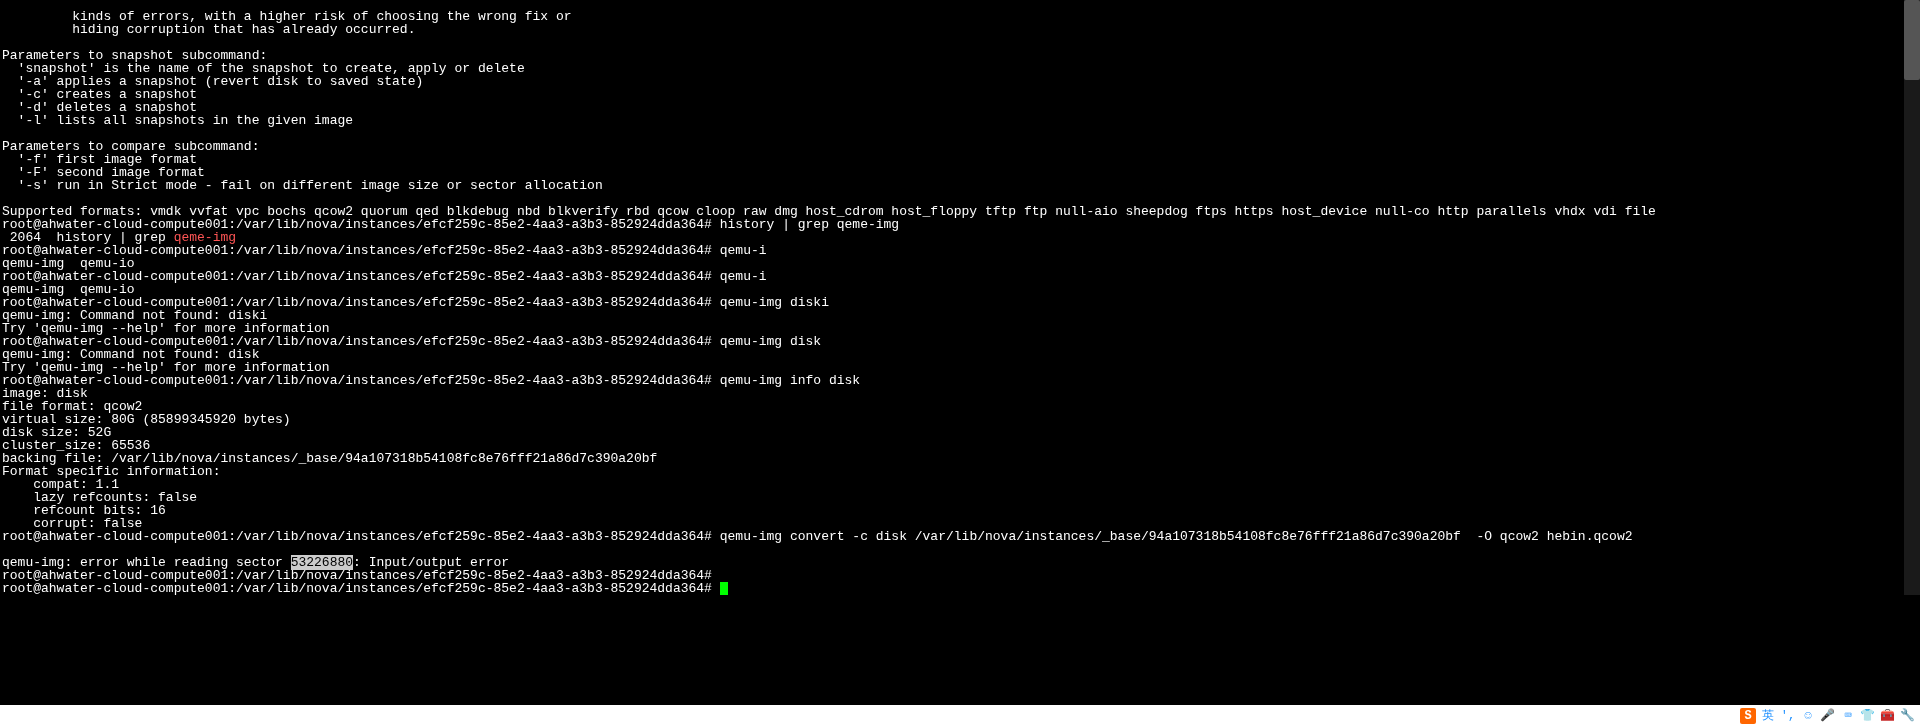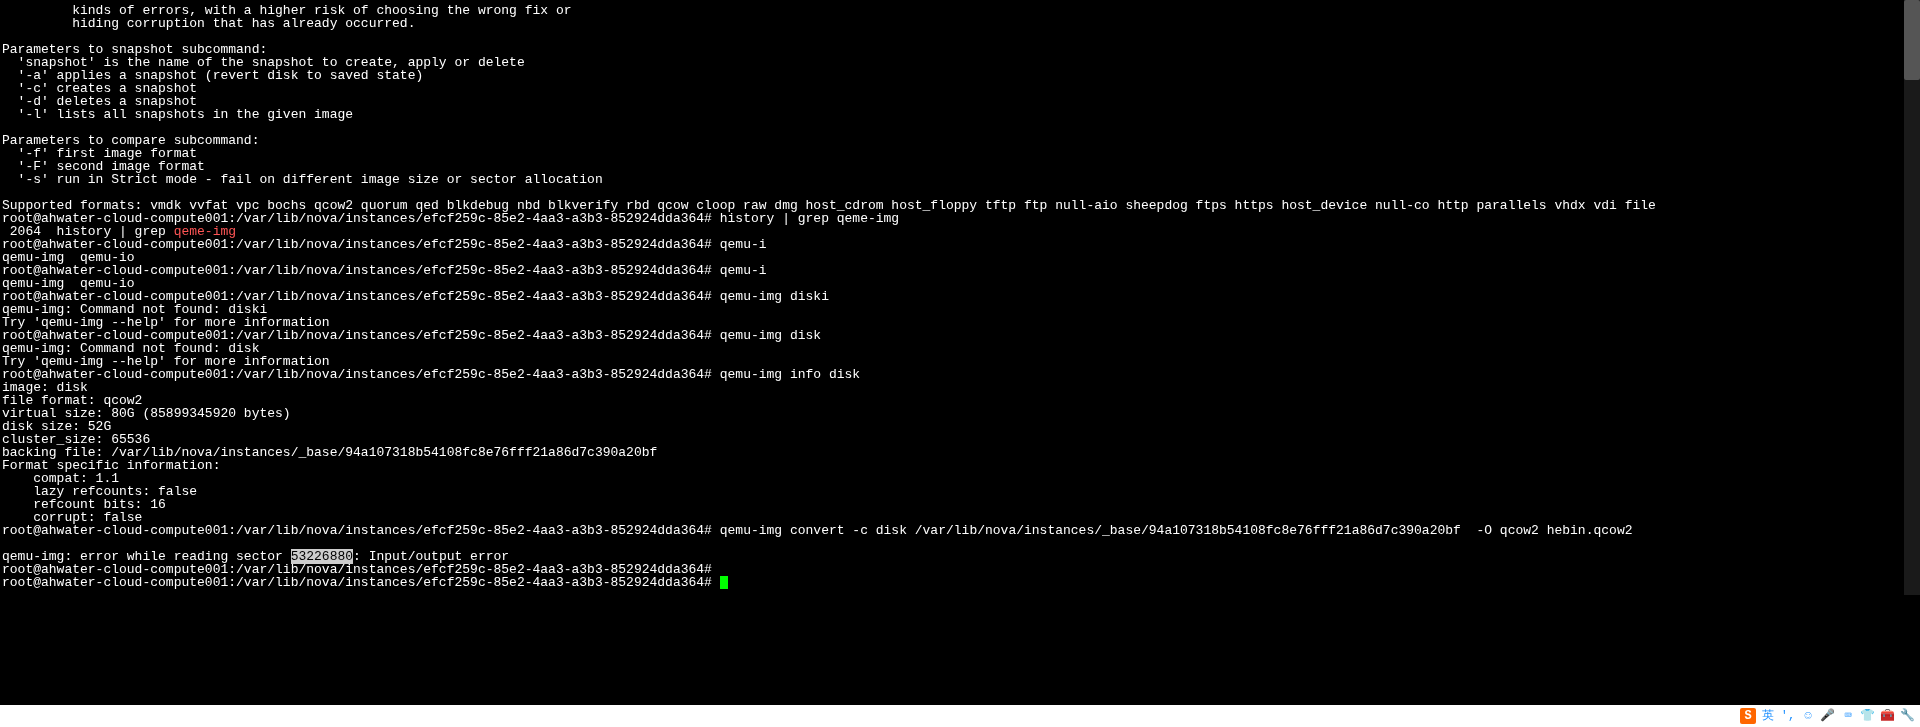--- a/index.html
+++ b/index.html
@@ -1,18 +1,18 @@
 <!DOCTYPE html>
 <html><head>
 <meta charset="utf-8">
 <style>
   * { margin: 0; padding: 0; box-sizing: border-box; }
   html, body { width: 1920px; height: 727px; overflow: hidden; background: #000; }
   body { font-family: "Consolas", "Courier New", monospace; font-size: 13px; line-height: 13px; color: #fff; position: relative; }
-  .terminal { position: absolute; left: 0; top: 0; width: 1552px; height: 595px; background: #000; padding: 4px 2px; white-space: pre; }
+  .terminal { position: absolute; left: 0; top: 0; width: 1552px; height: 595px; background: #000; padding: 10px 2px; white-space: pre; }
   .scrollbar-track { position: absolute; right: 0; top: 0; width: 16px; height: 595px; background: #1a1a1a; }
   .scrollbar-thumb { position: absolute; right: 0; top: 0; width: 16px; height: 80px; background: #555; border-radius: 2px; }
   .hl-red { color: #ff5555; }
   .hl-inv { background: #ccc; color: #000; }
   .cursor { display: inline-block; width: 8px; height: 13px; background: #00ff00; vertical-align: bottom; }
   .taskbar { position: absolute; left: 0; right: 0; bottom: 0; height: 22px; background: #fff; display: flex; justify-content: flex-end; align-items: center; padding: 0 4px; gap: 4px; }
   .task-icon { width: 16px; height: 16px; display: inline-flex; align-items: center; justify-content: center; font-size: 12px; }
   .sogou { background: #ff6600; color: #fff; font-weight: bold; border-radius: 2px; }
   .blue { color: #1e90ff; }
 </style>

